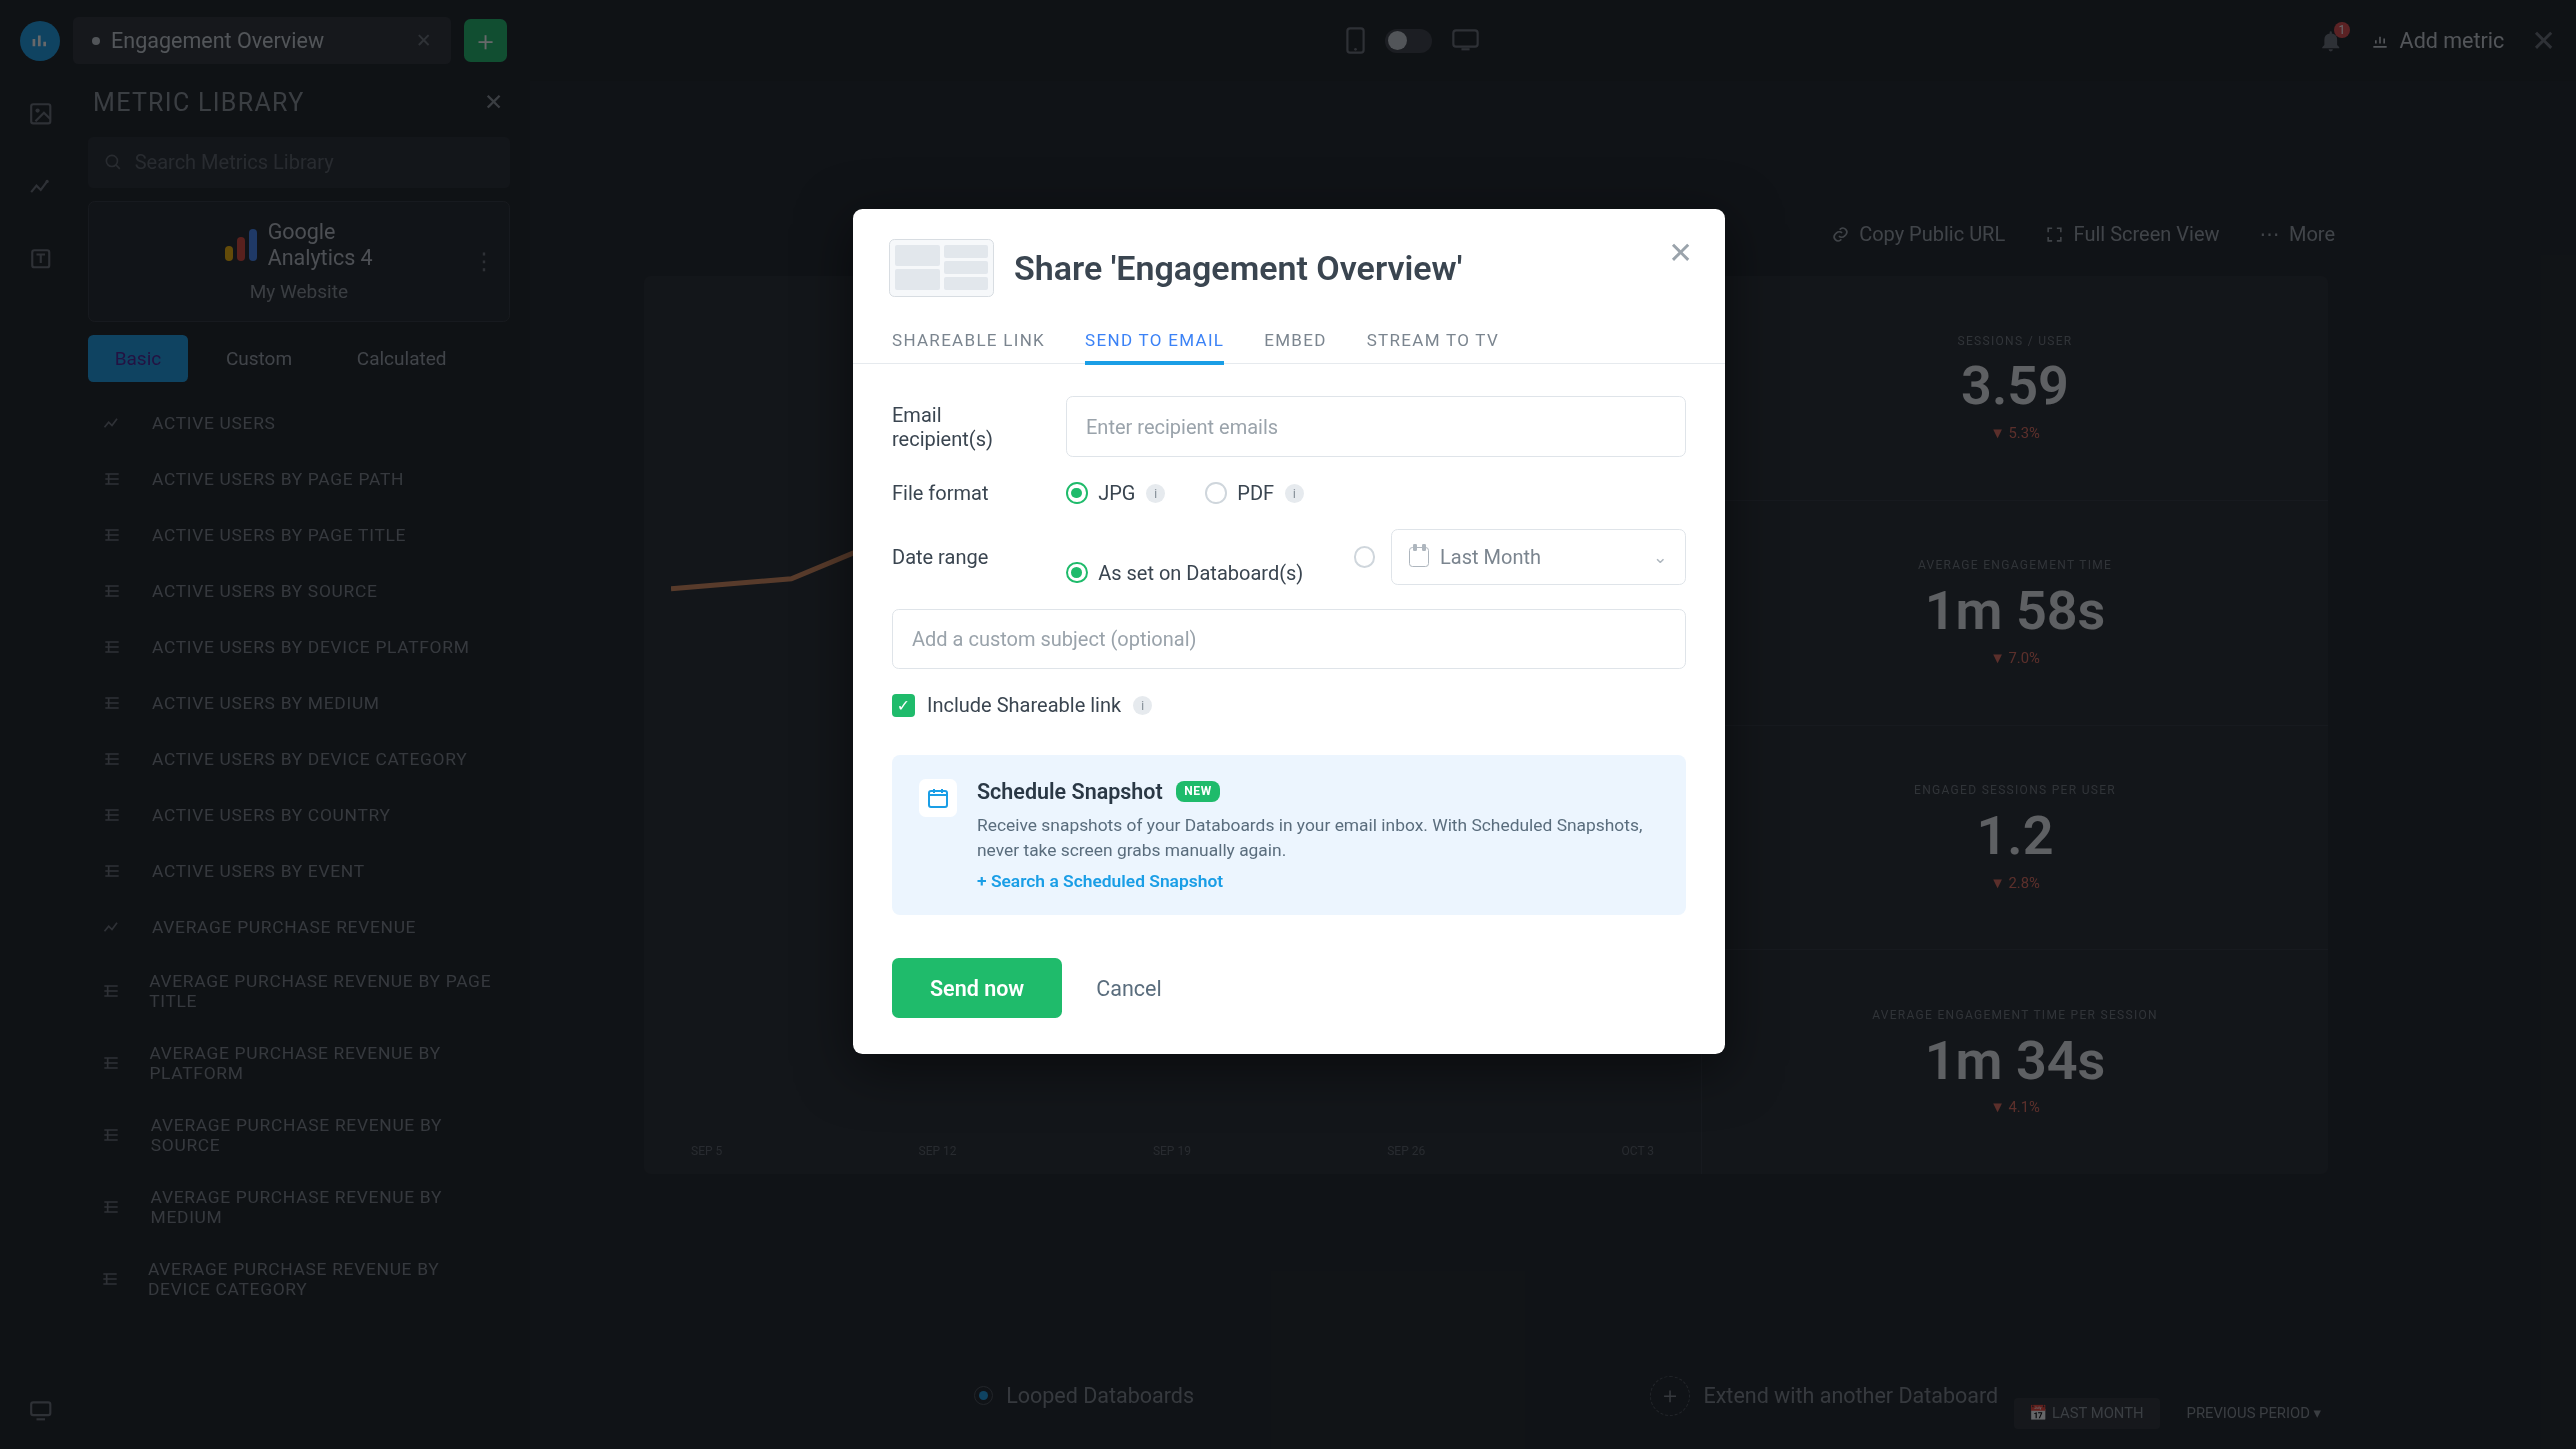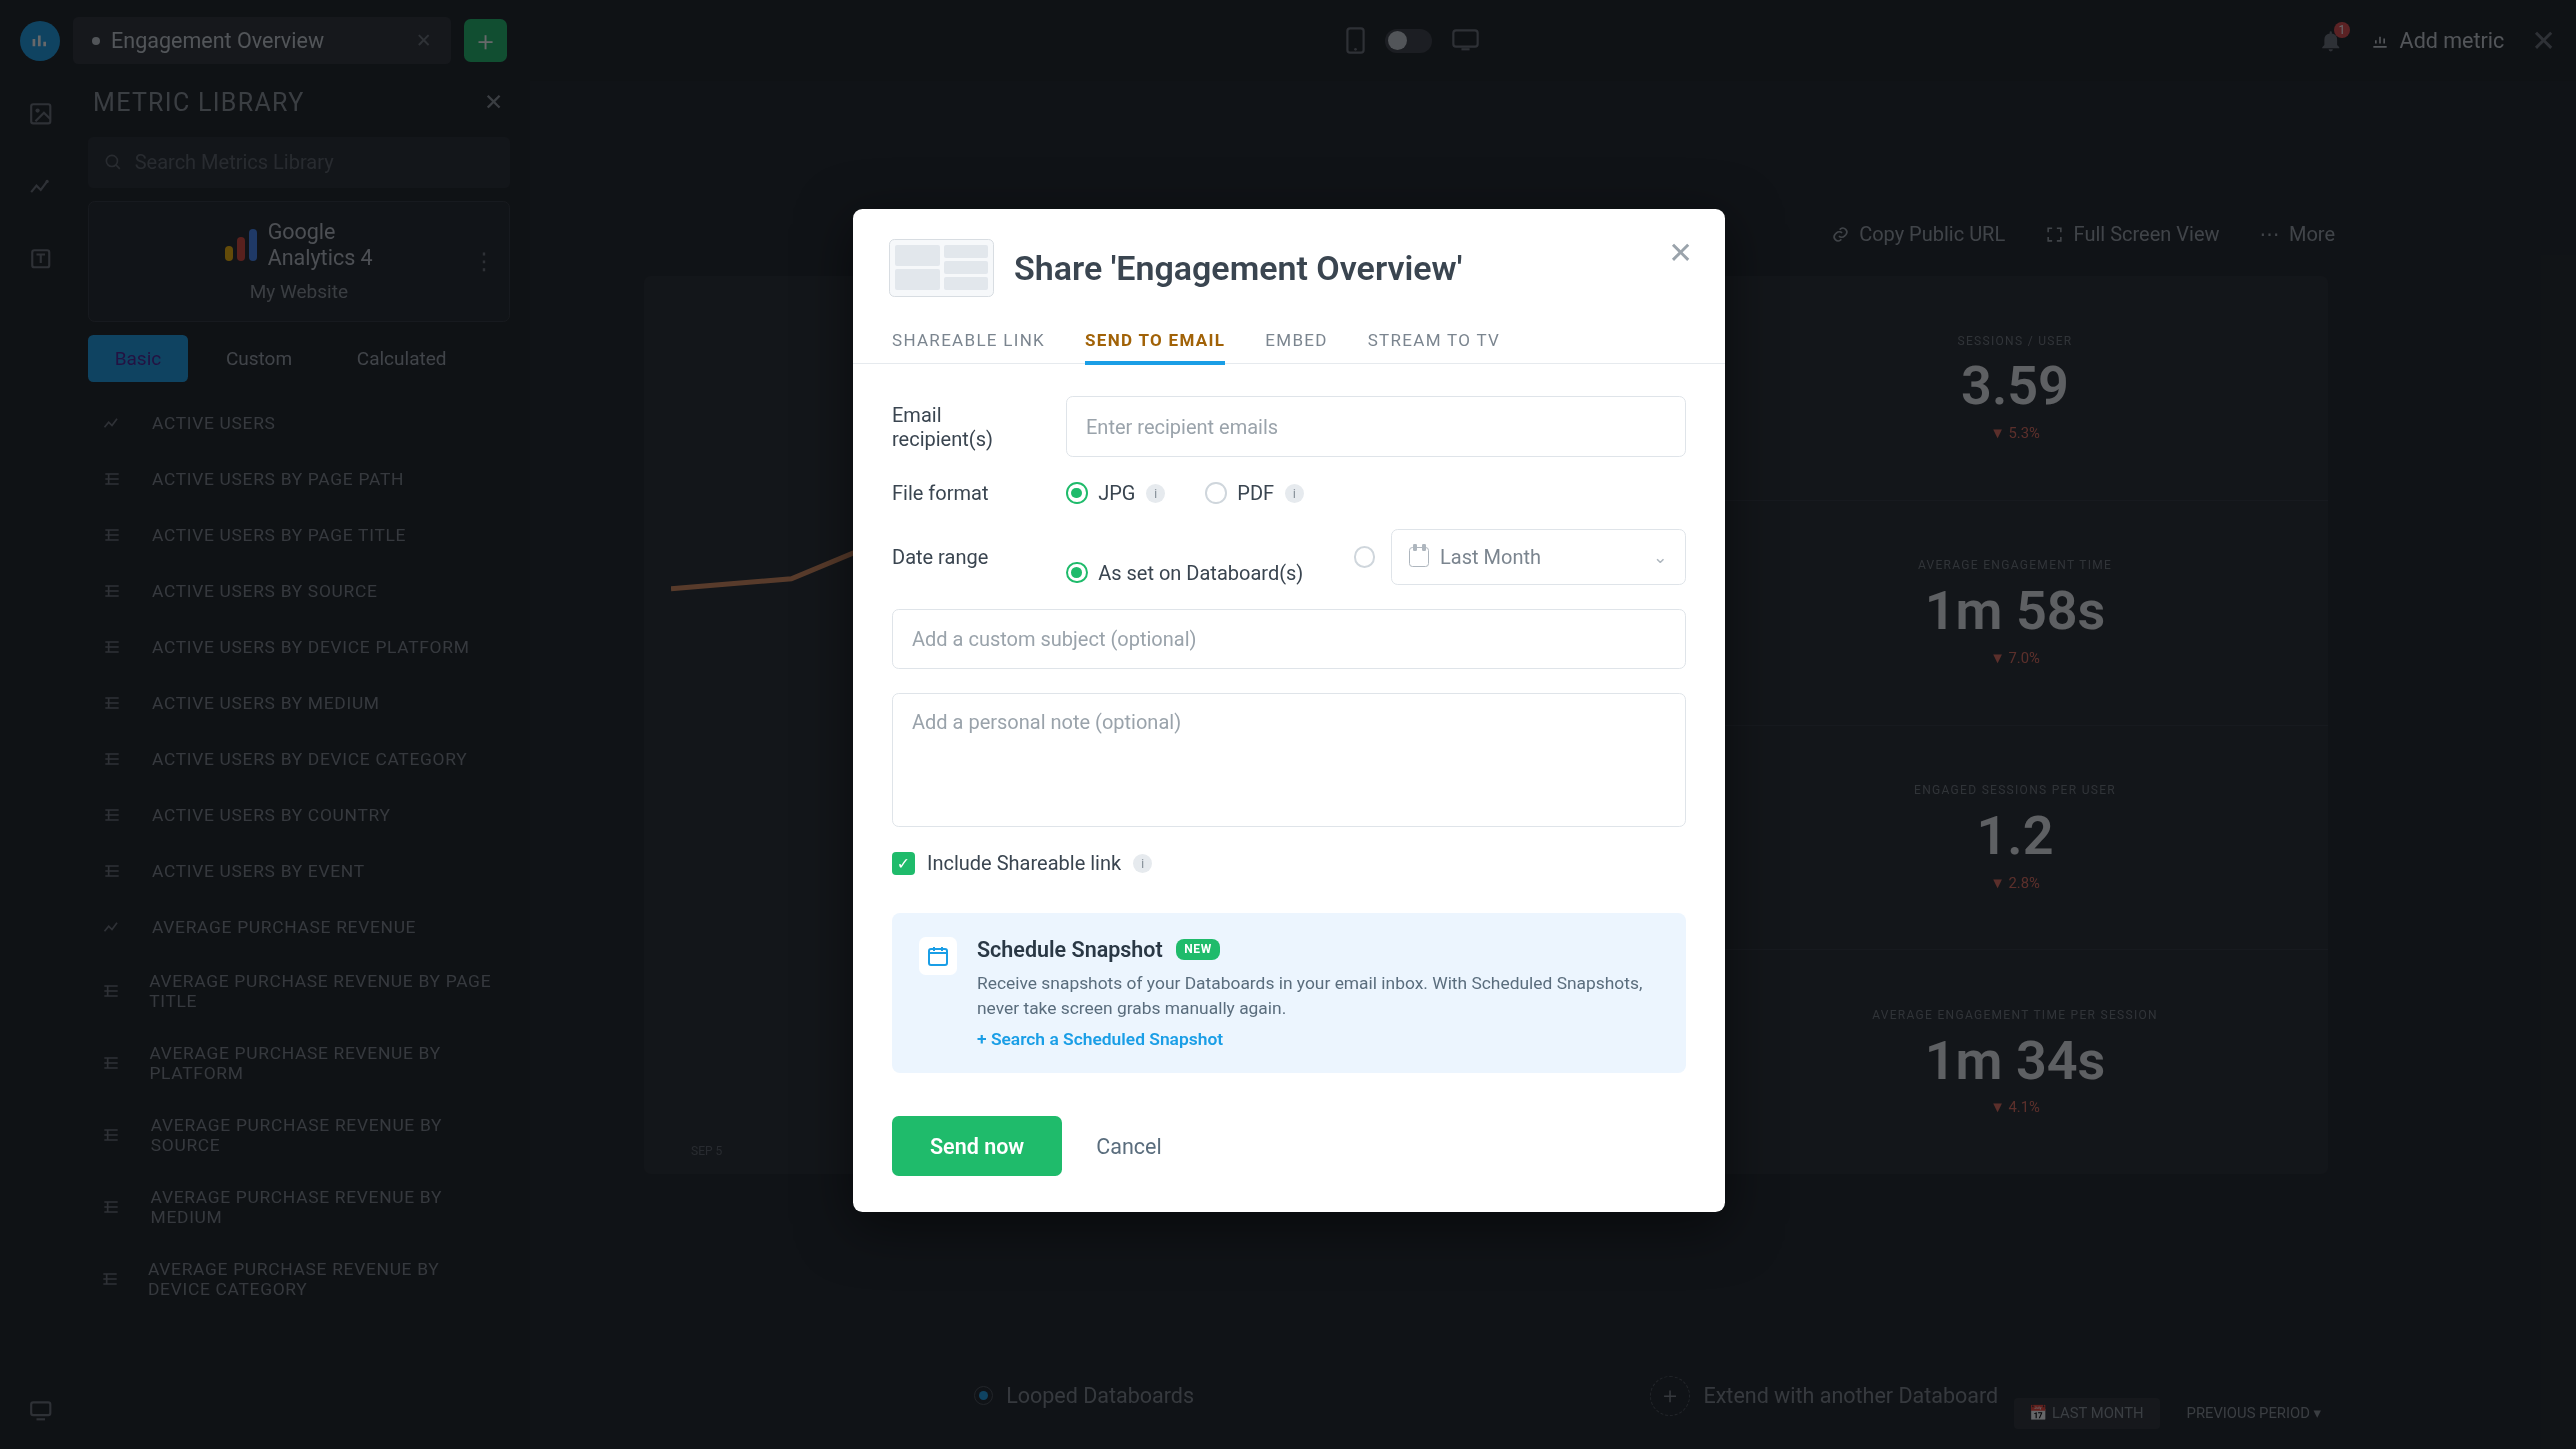--- a/index.html
+++ b/index.html
@@ -84,21 +84,21 @@
 .modal { position:absolute; width: 872px; left: 853px; top: 209px; background:#fff; border-radius:9.4px; color:#1e2a35; box-shadow: 0 13.4px 54px rgba(0,0,0,0.5); display:flex; flex-direction:column; }
 .m-head { display:flex; align-items:center; gap: 20px; padding: 29.5px 36px 20px 36px; position:relative; }
 .thumb { width: 105px; height: 58px; border: 1.3px solid #d8dde2; border-radius: 5.4px; background:#f6f8fa; padding:5.4px; display:flex; gap:4px; }
 .thumb .tcol { flex:1; display:flex; flex-direction:column; gap:2.7px; }
 .thumb .trow { flex:1; background:#e2e7ec; border-radius:2px; }
 .m-title { font-size: 34px; font-weight: 600; color:#3a4550; }
 .m-close { position:absolute; top:27px; right:32px; color:#9aa3ab; font-size:29.5px; }
 
 .m-tabs { display:flex; gap: 40px; padding: 0 39px; border-bottom: 1.3px solid #e6eaee; }
 .mtab { padding: 13.4px 0; font-size: 17px; letter-spacing: 1.3px; color:#7b858f; text-transform:uppercase; position:relative; }
-.mtab.active { color:#a16207; font-weight:700; }
+.mtab.active { color:#3b82f6; font-weight:400; }
 .mtab.active::after { content:""; position:absolute; left:0; right:0; bottom:-1.3px; height:4px; background:#1a9ee6; }
 
 .m-body { padding: 32px 39px 13.4px 39px; display:flex; flex-direction:column; gap: 24px; }
 .row { display:flex; align-items:center; gap: 20px; }
 .row .lbl { width: 154px; font-size: 20px; color:#3a4550; }
 .field { flex:1; }
 .tinput { width:100%; border:1.3px solid #dfe4e9; border-radius:6.7px; padding: 17.4px 19px; font-size:20px; color:#1e2a35; }
 .tinput::placeholder { color:#9aa3ab; }
 .tarea { width:100%; border:1.3px solid #dfe4e9; border-radius:6.7px; padding: 16px 19px; font-size:20px; color:#1e2a35; height:134px; resize:none; }
 .tarea::placeholder { color:#9aa3ab; }
@@ -519,21 +519,20 @@
                 <span>Last Month</span>
               </span>
             <span class="chev">⌄</span>
           </div>
         </label>
       </div>
     </div>
 
     <input class="tinput" placeholder="Add a custom subject (optional)" style="">
 
-    <textarea class="tarea" placeholder="Add a personal note (optional)" style=""></textarea>
 
     <div class="chk-row">
       <span class="chkbox">✓</span>
       <span>Include Shareable link</span>
       <span class="info-ico">i</span>
     </div>
 
     <div class="snapshot">
       <div class="snap-ico">
         <svg viewBox="0 0 24 24">

